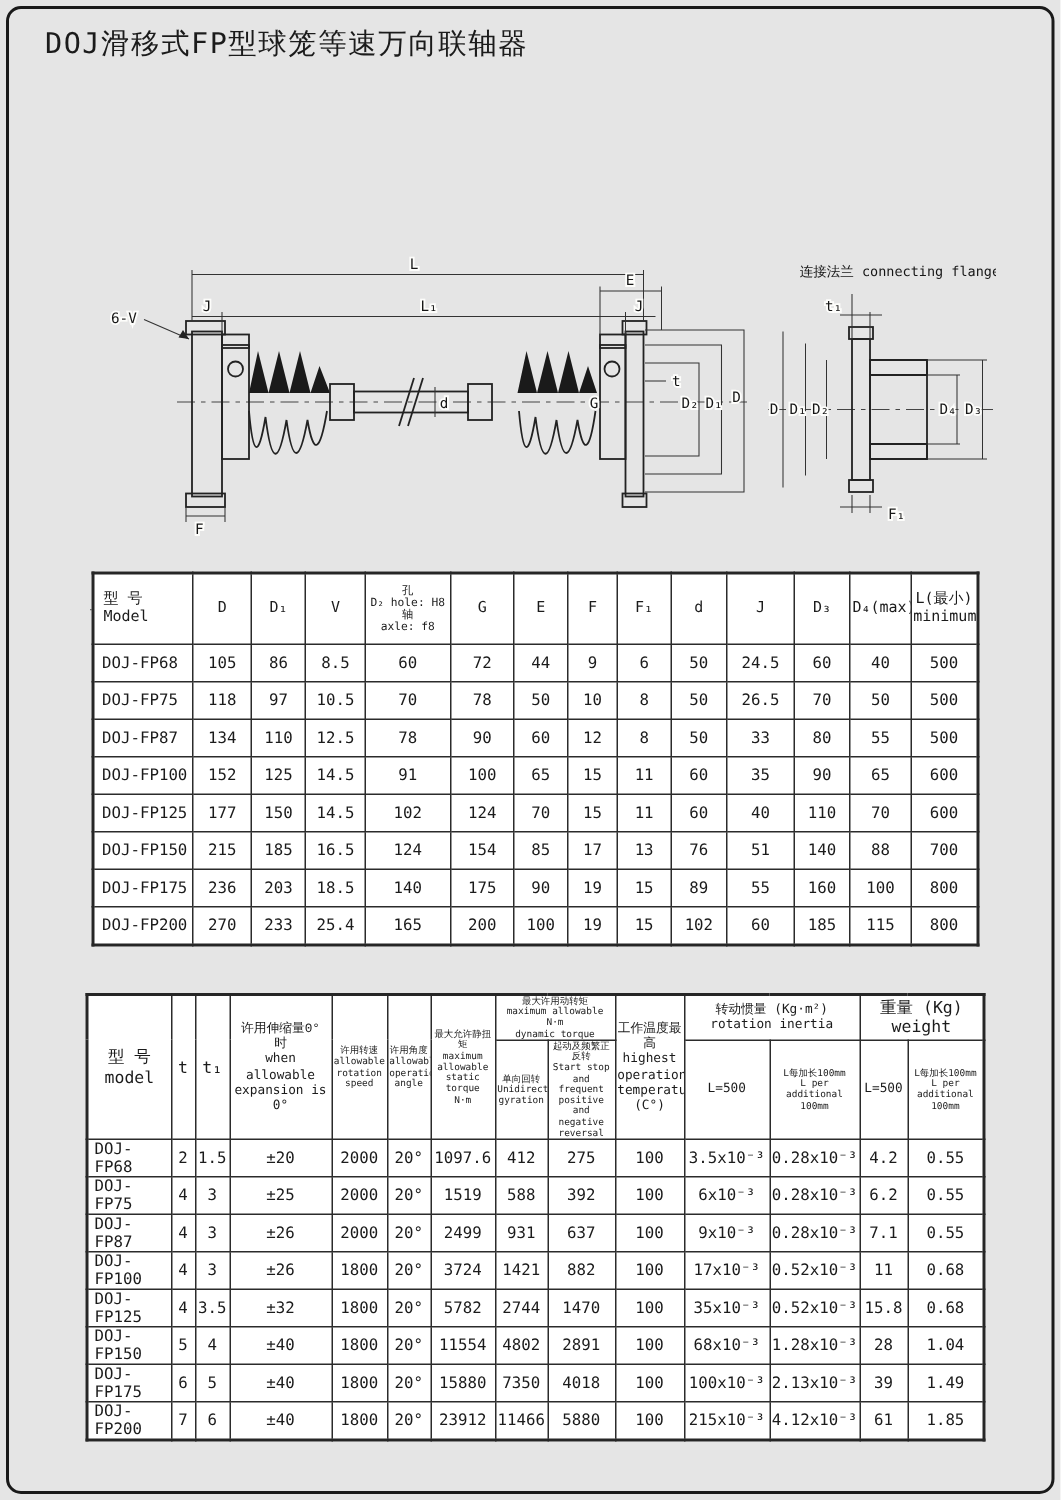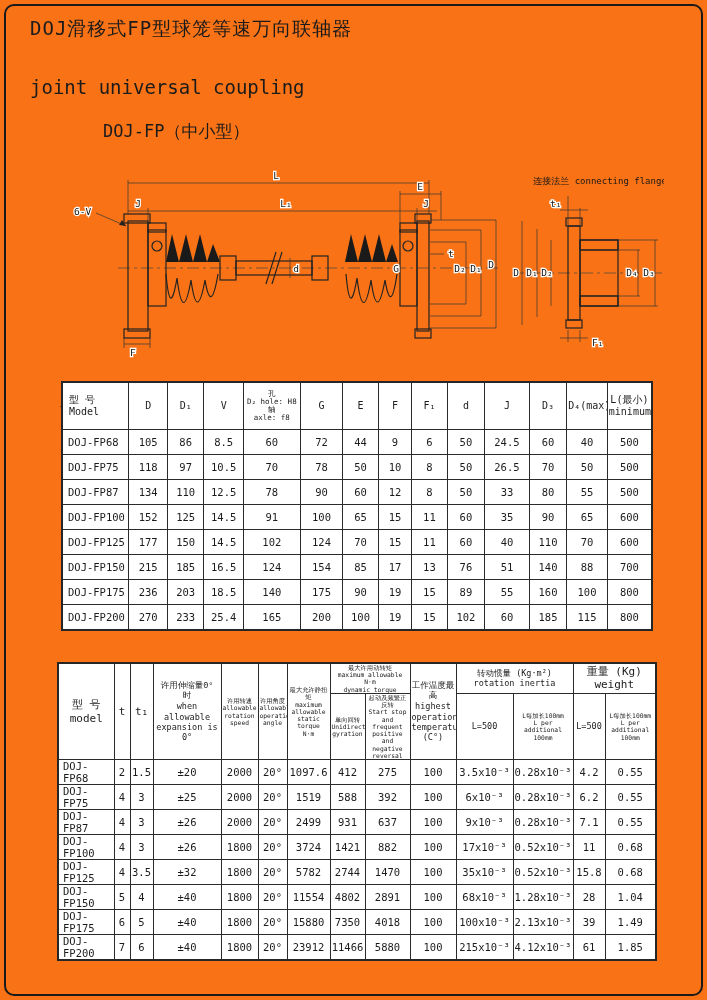--- a/index.html
+++ b/index.html
@@ -1,16 +1,16 @@
 <!DOCTYPE html>
 <html><head>
 <meta charset="utf-8">
 <style>
   html,body{margin:0;padding:0;background:#fff;}
-  .page{position:relative;width:707px;height:1000px;background:#f97316;overflow:hidden;
+  .page{position:relative;width:707px;height:1000px;background:#e5e5e5;overflow:hidden;
         font-family:"DejaVu Sans Mono","Liberation Mono",monospace;color:#1b1b1b;}
   .frame{position:absolute;inset:4px;border:2px solid #1a1a1a;border-radius:10px;pointer-events:none;}
   .abs{position:absolute;}
   .title-zh{left:30px;top:16px;font-size:19px;letter-spacing:1px;}
   .title-en1{left:30px;top:46px;font-size:19px;}
   .title-en2{left:30px;top:76px;font-size:19px;}
   .sub-zh{left:103px;top:120px;font-size:17px;}
   .sub-en{left:103px;top:146px;font-size:17px;}
   .unit-note{left:60px;top:351px;font-size:13px;margin-top:44px;}
   svg .ln{stroke:#222;stroke-width:1.2;fill:none;}
@@ -37,22 +37,20 @@
   .t2 td{height:24px;font-size:10.5px;}
   .t2 td.model-col{text-align:left;padding-left:4px;}
 </style>
 </head>
 <body>
 
 <div class="page">
   <div class="frame"></div>
 
   <div class="abs title-zh">DOJ滑移式FP型球笼等速万向联轴器</div>
-  <div class="abs title-en2">joint universal coupling</div>
-  <div class="abs sub-zh">DOJ-FP（中小型）</div>
 
   <svg class="abs" style="left:60px;top:168px;" width="604" height="192" viewBox="0 0 604 192">
     <defs>
       <pattern id="hatch" patternUnits="userSpaceOnUse" width="5" height="5" patternTransform="rotate(45)">
         <rect width="5" height="5" fill="#fdfdfb"></rect>
         <line x1="0" y1="0" x2="0" y2="5" stroke="#222" stroke-width="1.5"></line>
       </pattern>
     </defs>
 
     <g>

